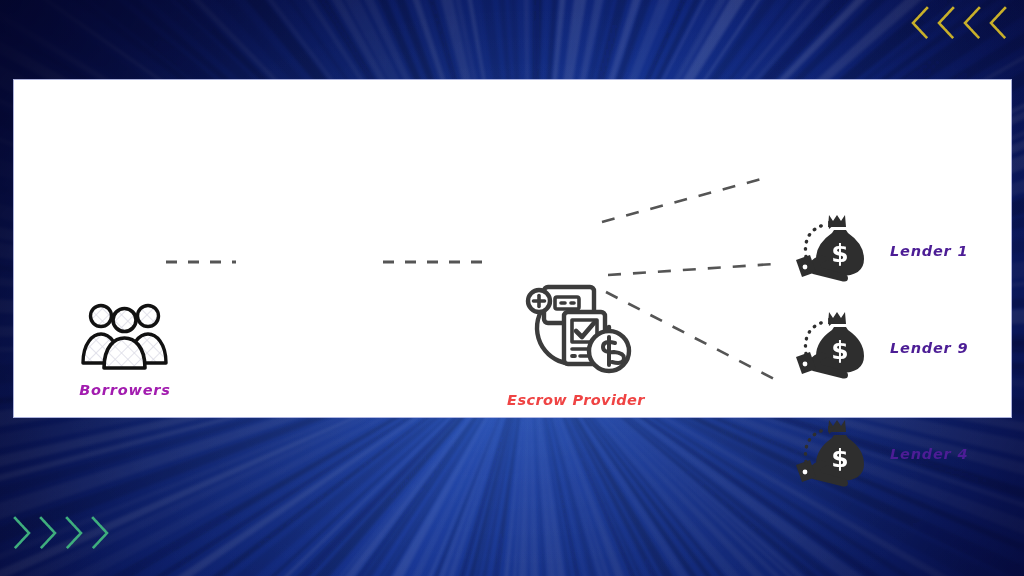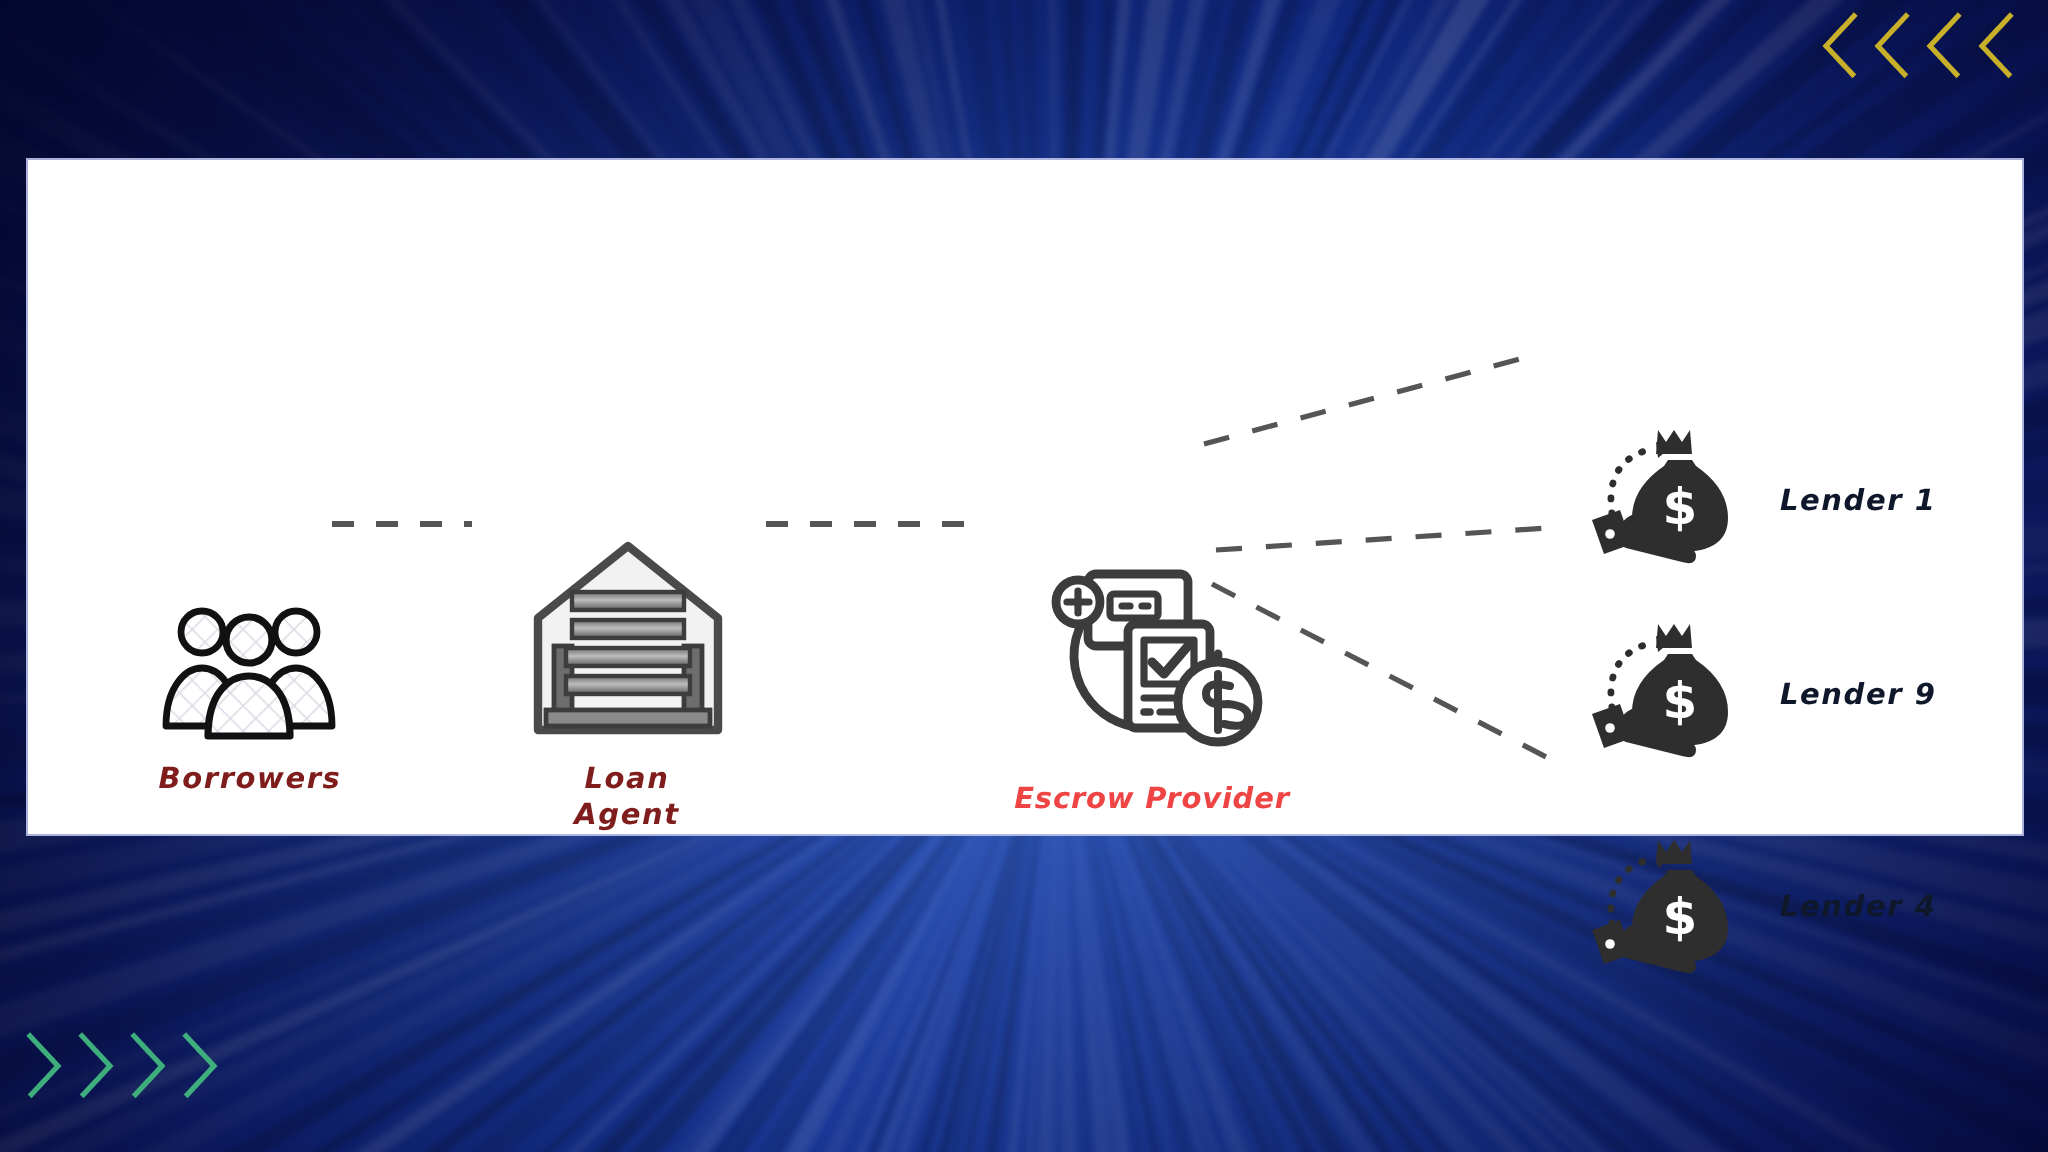--- a/index.html
+++ b/index.html
@@ -38,37 +38,37 @@
     background:#ffffff;
     box-shadow:0 0 0 1px rgba(190,195,235,0.9);
   }
 
   
   .node{position:absolute;text-align:center;}
   .node .icon{display:block;margin:0 auto;}
   .node .caption{
     font-family:"DejaVu Sans", sans-serif;
     font-size:14.5px;font-weight:700;letter-spacing:.8px;
-    color:#7f1d1d;line-height:1.25;margin-top:8px;
+    color:#a21caf;line-height:1.25;margin-top:8px;
     font-style:italic;
   }
   .node .caption.accent{color:#ef4444;letter-spacing:.4px;font-style:italic;}
 
   #node-borrowers{left:46px;top:215px;width:130px;}
   #node-loanagent{left:232px;top:185px;width:135px;}
   #node-escrow{left:462px;top:195px;width:200px;}
 
   .lender{position:absolute;display:flex;align-items:center;gap:18px;}
   #lender-1{left:770px;top:125px;}
   #lender-2{left:770px;top:222px;}
   #lender-3{left:770px;top:330px;}
   .lender .llabel{
     font-family:"DejaVu Sans", sans-serif;
     font-size:14.5px;font-weight:700;font-style:italic;
-    letter-spacing:.8px;color:#0f172a;white-space:nowrap;
+    letter-spacing:.8px;color:#4c1d95;white-space:nowrap;
   }
   #lender-3 .lbox{overflow:hidden;height:87px;}
 
   
   #connectors{position:absolute;left:0;top:0;width:997px;height:337px;pointer-events:none;}
 </style>
 </head>
 <body>
 
 <div id="stage">
@@ -335,45 +335,20 @@
 
         <circle cx="71" cy="21" r="10.5" fill="url(#hatchB)" stroke="#111" stroke-width="3.4"></circle>
         <path d="M53 68 C53 48 63 39 71 39 C79 39 89 48 89 68 Z" fill="url(#hatchB)" stroke="#111" stroke-width="3.4" stroke-linejoin="round"></path>
 
         <circle cx="47.5" cy="25" r="11.5" fill="url(#hatchB)" stroke="#111" stroke-width="3.6"></circle>
         <path d="M27 73 C27 51 38 43 47.5 43 C57 43 68 51 68 73 Z" fill="url(#hatchB)" stroke="#111" stroke-width="3.6" stroke-linejoin="round"></path>
       </svg>
       <div class="caption">Borrowers</div>
     </div>
 
-    <div class="node" id="node-loanagent">
-      <svg class="icon" width="110" height="108" viewBox="0 0 110 108">
-        <defs>
-          <linearGradient id="slabG" x1="0" y1="0" x2="0" y2="1">
-            <stop offset="0%" stop-color="#6e6e6e"></stop>
-            <stop offset="45%" stop-color="#bdbdbd"></stop>
-            <stop offset="100%" stop-color="#5d5d5d"></stop>
-          </linearGradient>
-        </defs>
-
-        <path d="M10 44 L55 8 L100 44 L100 100 L10 100 Z" fill="#f2f2f2" stroke="#4a4a4a" stroke-width="4.2" stroke-linejoin="round"></path>
-
-        <rect x="18" y="58" width="9" height="40" fill="#6d6d6d" stroke="#3d3d3d" stroke-width="2.4"></rect>
-        <rect x="83" y="58" width="9" height="40" fill="#6d6d6d" stroke="#3d3d3d" stroke-width="2.4"></rect>
-
-        <rect x="27" y="31" width="56" height="9" fill="url(#slabG)" stroke="#3d3d3d" stroke-width="2.2"></rect>
-        <rect x="27" y="45" width="56" height="9" fill="url(#slabG)" stroke="#3d3d3d" stroke-width="2.2"></rect>
-        <rect x="24" y="59" width="62" height="9" fill="url(#slabG)" stroke="#3d3d3d" stroke-width="2.2"></rect>
-        <rect x="24" y="73" width="62" height="9" fill="url(#slabG)" stroke="#3d3d3d" stroke-width="2.2"></rect>
-
-        <rect x="14" y="90" width="82" height="8" fill="#8a8a8a" stroke="#3d3d3d" stroke-width="2.4"></rect>
-      </svg>
-      <div class="caption" style="white-space:pre-line">Loan
-Agent</div>
-    </div>
 
     <div class="node" id="node-escrow">
       <svg class="icon" width="120" height="108" viewBox="0 0 120 108">
         <g fill="none" stroke="#3c3c3c" stroke-width="4.4" stroke-linejoin="round" stroke-linecap="round">
 
           <path d="M33 26 A36 36 0 1 0 93 52"></path>
 
           <rect x="28" y="12" width="50" height="36" rx="4" fill="#ffffff"></rect>
           <rect x="39" y="22" width="24" height="12" rx="2" stroke-width="3.6"></rect>
           <line x1="45" y1="28" x2="49" y2="28" stroke-width="3.6"></line>

